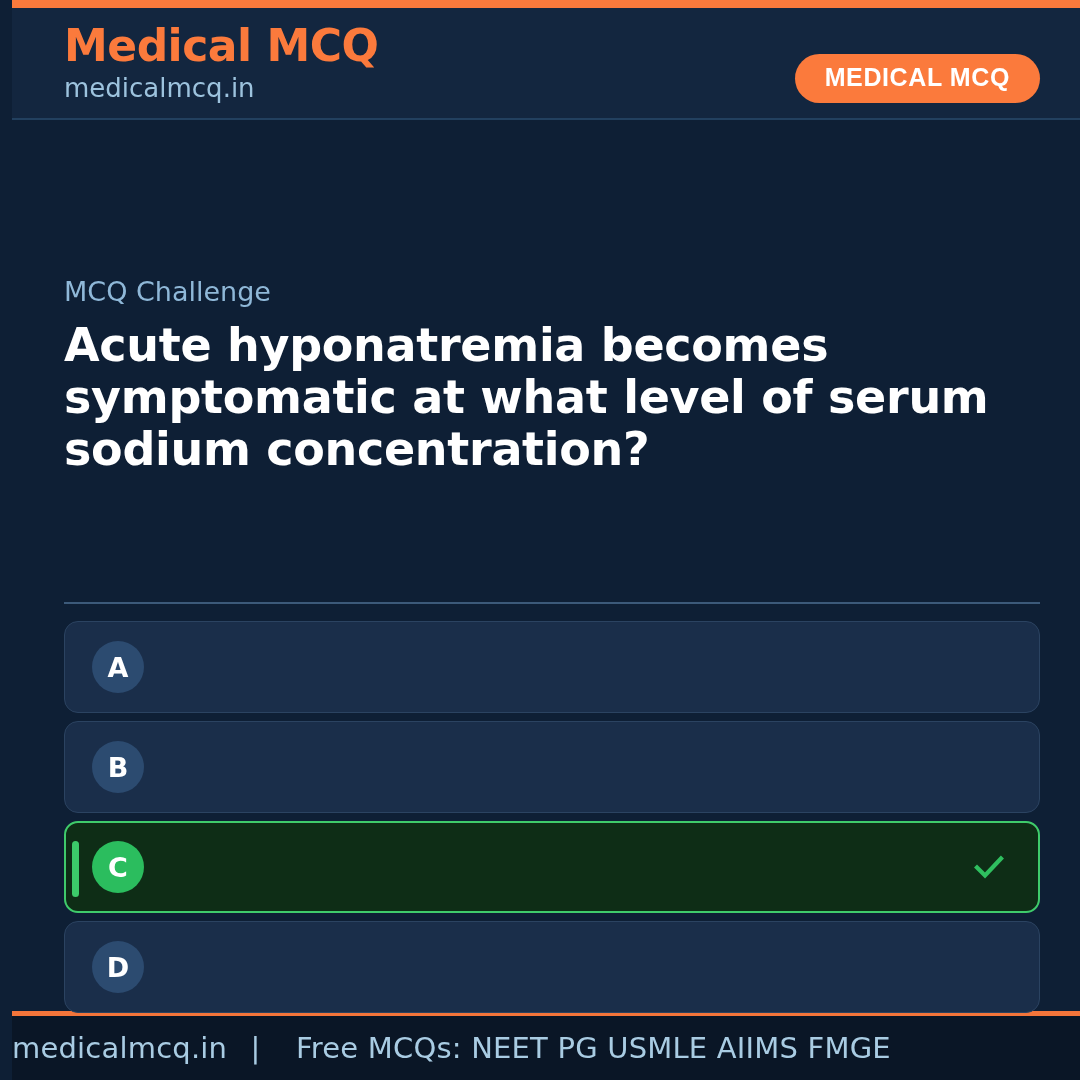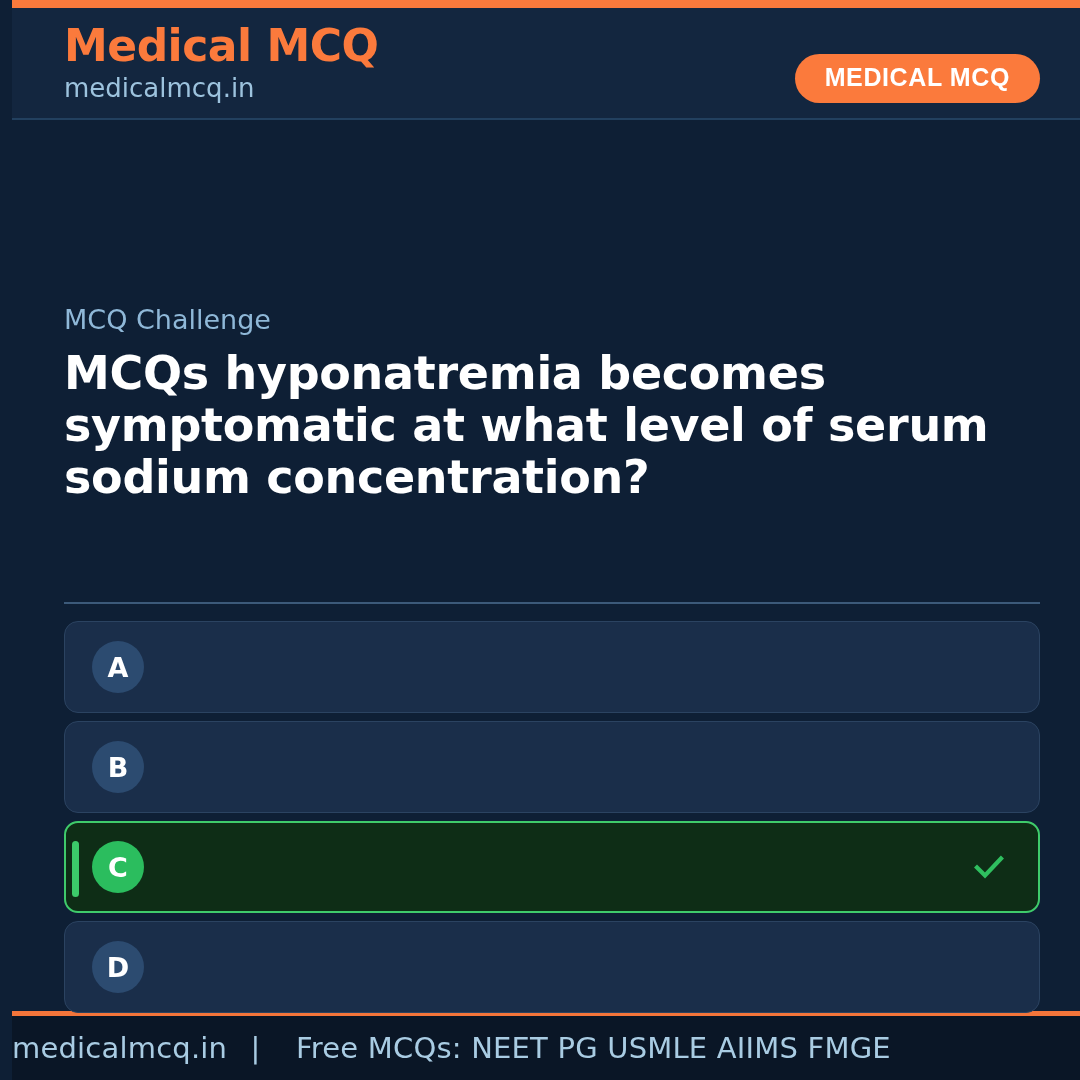--- a/index.html
+++ b/index.html
@@ -81,21 +81,20 @@
     position: relative;
     flex: 1 1 auto;
     background: #0E1F35;
   }
 
   .question-block {
     position: absolute;
     left: 52px;
     top: 155px;
     width: 976px;
-    margin-top: 28px;
   }
   .eyebrow {
     font-size: 27px;
     color: #8FB8D8;
     line-height: 34px;
     margin-bottom: 10px;
   }
   .question-text {
     font-size: 46px;
     font-weight: bold;
@@ -215,21 +214,21 @@
       <div class="brand-title">Medical MCQ</div>
       <div class="brand-sub">medicalmcq.in</div>
     </div>
     <div class="header-badge">MEDICAL MCQ</div>
   </div>
 
   <div class="main">
 
     <div class="question-block">
       <div class="eyebrow">MCQ Challenge</div>
-      <div class="question-text">MCQs hyponatremia becomes symptomatic at what level of serum sodium concentration?</div>
+      <div class="question-text">Acute hyponatremia becomes symptomatic at what level of serum sodium concentration?</div>
     </div>
 
     <div class="q-divider"></div>
 
     <div class="options">
 
       <div class="option">
         <div class="badge">A</div>
         <div class="option-label"></div>
       </div>

